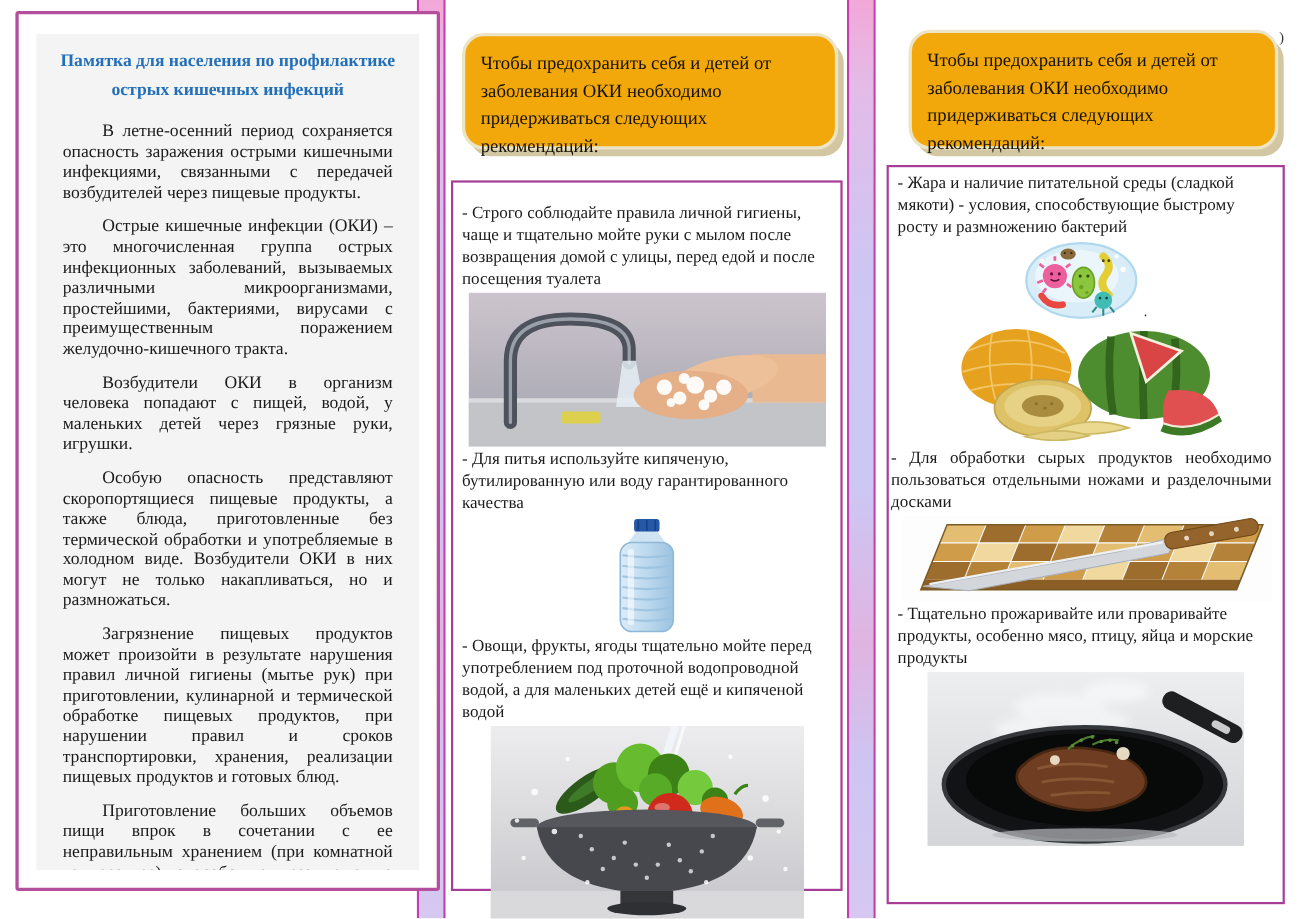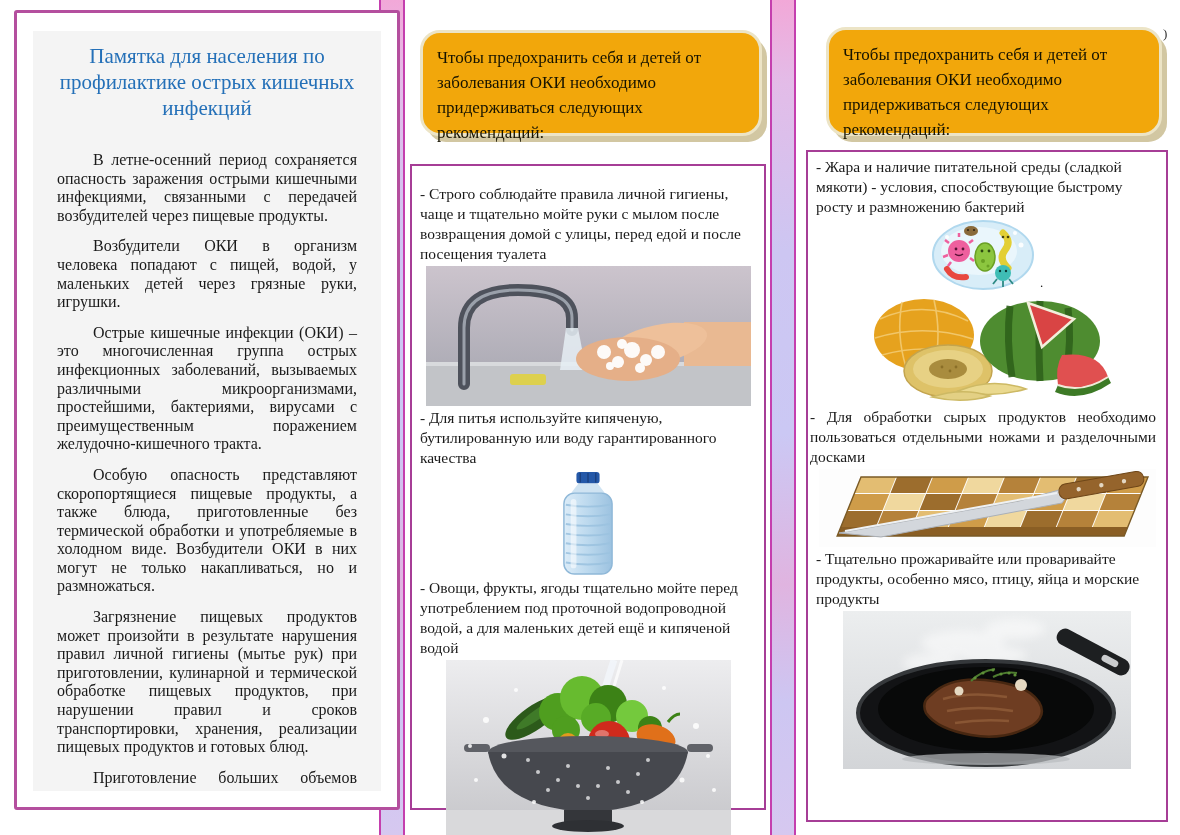--- a/index.html
+++ b/index.html
@@ -10,21 +10,21 @@
   .fold-bar{position:absolute;top:0;height:835px;width:22px;
     border-left:2px solid #c43fae;border-right:2px solid #c43fae;
     background:linear-gradient(180deg,#f2a8d8 0%,#e3bce8 10%,#cdc6f2 30%,#cbc8f4 52%,#e0b4e0 70%,#cdc6f2 84%,#d6c8f0 100%);}
   .fold-1{left:379px;}
   .fold-2{left:770px;}
 
   
   .left-panel{position:absolute;left:14px;top:10px;width:348px;height:776px;
     border:3px solid #b44f9e;border-radius:3px;background:#ffffff;padding:18px 16px 0 16px;box-sizing:content-box;}
   .left-inner{background:#f4f4f4;padding:8px 12px 10px 12px;height:742px;overflow:hidden;}
-  .left-title{margin:4px 0 30px 0;text-align:center;color:#2470b8;font-size:21px;line-height:26px;font-weight:normal;}
+  .left-title{margin:4px 0 16px 0;text-align:center;color:#2470b8;font-size:16px;line-height:26px;font-weight:bold;}
   .para{margin:12px;text-align:justify;text-indent:36px;font-size:16px;line-height:18.6px;}
 
   
   .orange-header{position:absolute;background:#f2a70b;border:3px solid #ece4c6;border-radius:20px;
     box-shadow:6px 7px 0 -1px #d2c7a2;text-align:left;color:#161300;font-size:17px;line-height:25px;
     padding:12px 14px;box-sizing:border-box;}
   .mid-header{left:420px;top:30px;width:342px;height:106px;}
   .right-header{left:826px;top:27px;width:336px;height:109px;}
   .stray{position:absolute;left:1163px;top:26px;font-size:13px;color:#333;}
 
@@ -43,22 +43,22 @@
 
 <div id="page">
 
   <div class="fold-bar fold-1"></div>
   <div class="fold-bar fold-2"></div>
 
   <section class="left-panel">
     <div class="left-inner">
       <h1 class="left-title">Памятка для населения по профилактике острых кишечных инфекций</h1>
       <p class="para">В летне-осенний период сохраняется опасность заражения острыми кишечными инфекциями, связанными с передачей возбудителей через пищевые продукты.</p>
+      <p class="para">Острые кишечные инфекции (ОКИ) – это многочисленная группа острых инфекционных заболеваний, вызываемых различными микроорганизмами, простейшими, бактериями, вирусами с преимущественным поражением желудочно-кишечного тракта.</p>
       <p class="para">Возбудители ОКИ в организм человека попадают с пищей, водой, у маленьких детей через грязные руки, игрушки.</p>
-      <p class="para">Острые кишечные инфекции (ОКИ) – это многочисленная группа острых инфекционных заболеваний, вызываемых различными микроорганизмами, простейшими, бактериями, вирусами с преимущественным поражением желудочно-кишечного тракта.</p>
       <p class="para">Особую опасность представляют скоропортящиеся пищевые продукты, а также блюда, приготовленные без термической обработки и употребляемые в холодном виде. Возбудители ОКИ в них могут не только накапливаться, но и размножаться.</p>
       <p class="para">Загрязнение пищевых продуктов может произойти в результате нарушения правил личной гигиены (мытье рук) при приготовлении, кулинарной и термической обработке пищевых продуктов, при нарушении правил и сроков транспортировки, хранения, реализации пищевых продуктов и готовых блюд.</p>
       <p class="para">Приготовление больших объемов пищи впрок в сочетании с ее неправильным хранением (при комнатной температуре) способствует размножению микроорганизмов или образованию токсинов и может привести к заболеванию. При массивном накоплении возбудителей в окружающей среде частота их попадания в желудочно-кишечный тракт человека увеличивается, соответственно увеличивается вероятность возникновения заболеваний.</p>
     </div>
   </section>
 
   <div class="orange-header mid-header">Чтобы предохранить себя и детей от заболевания ОКИ необходимо придерживаться следующих рекомендаций:</div>
 
   <div class="content-box mid-box">
     <p class="bullet">- Строго соблюдайте правила личной гигиены, чаще и тщательно мойте руки с мылом после возвращения домой с улицы, перед едой и после посещения туалета</p>

